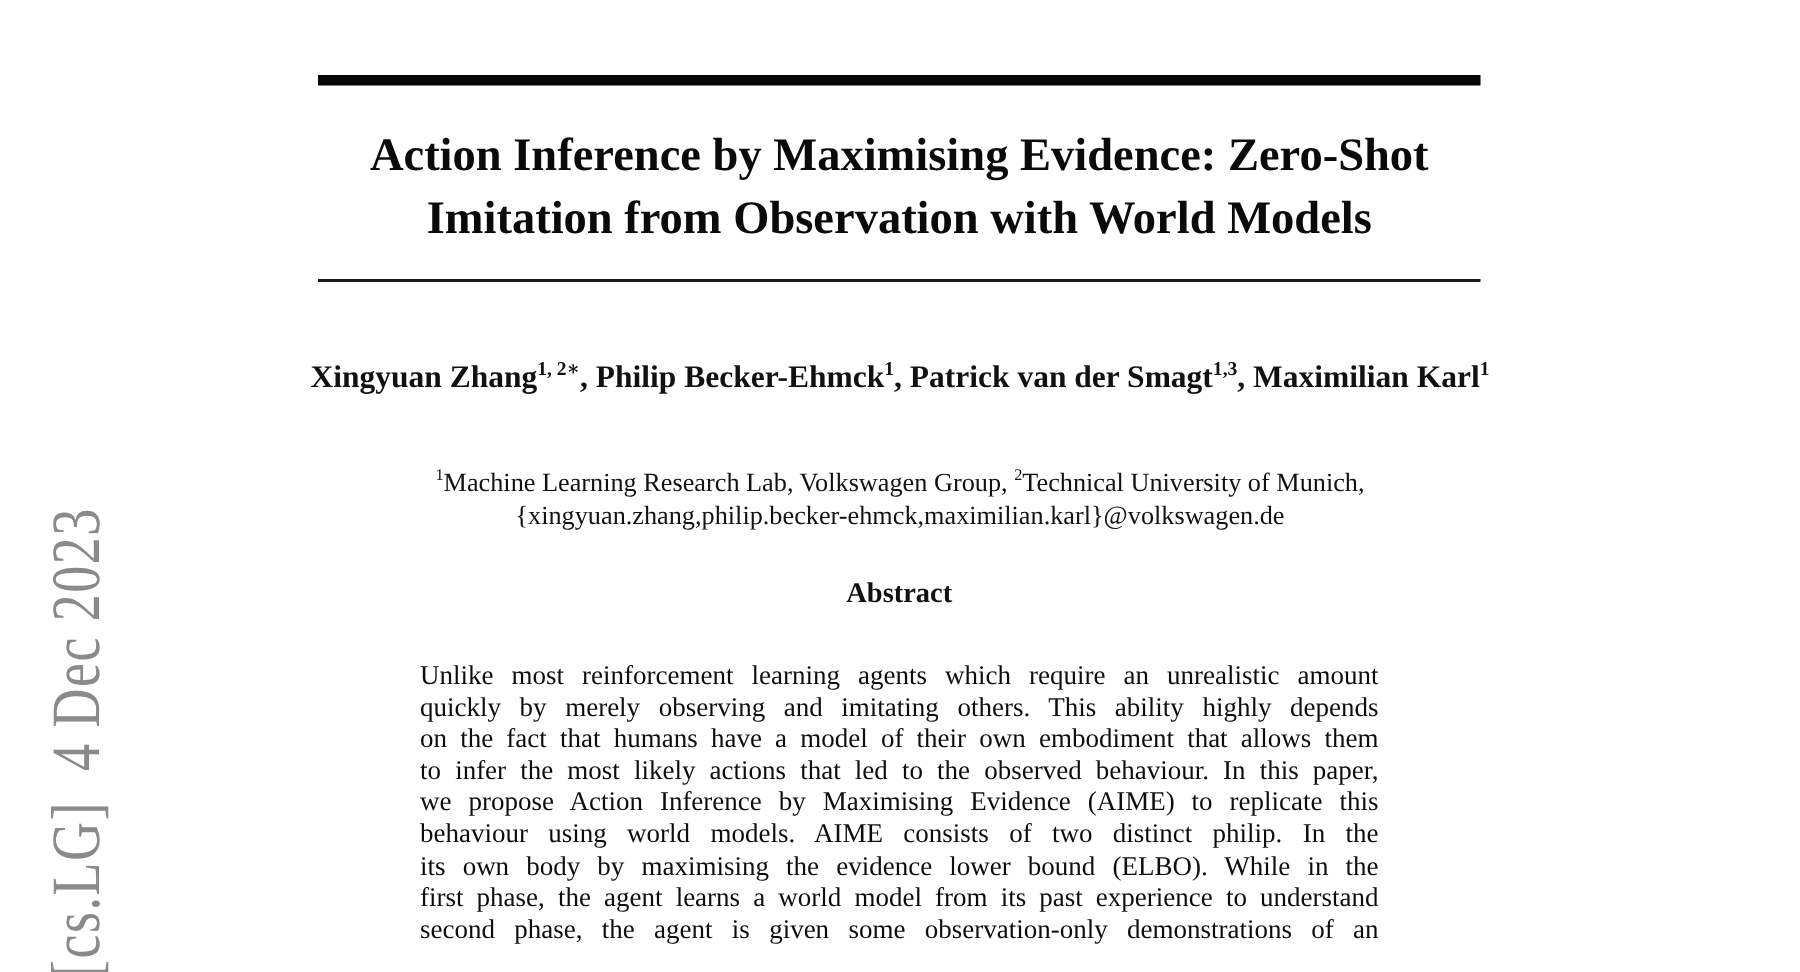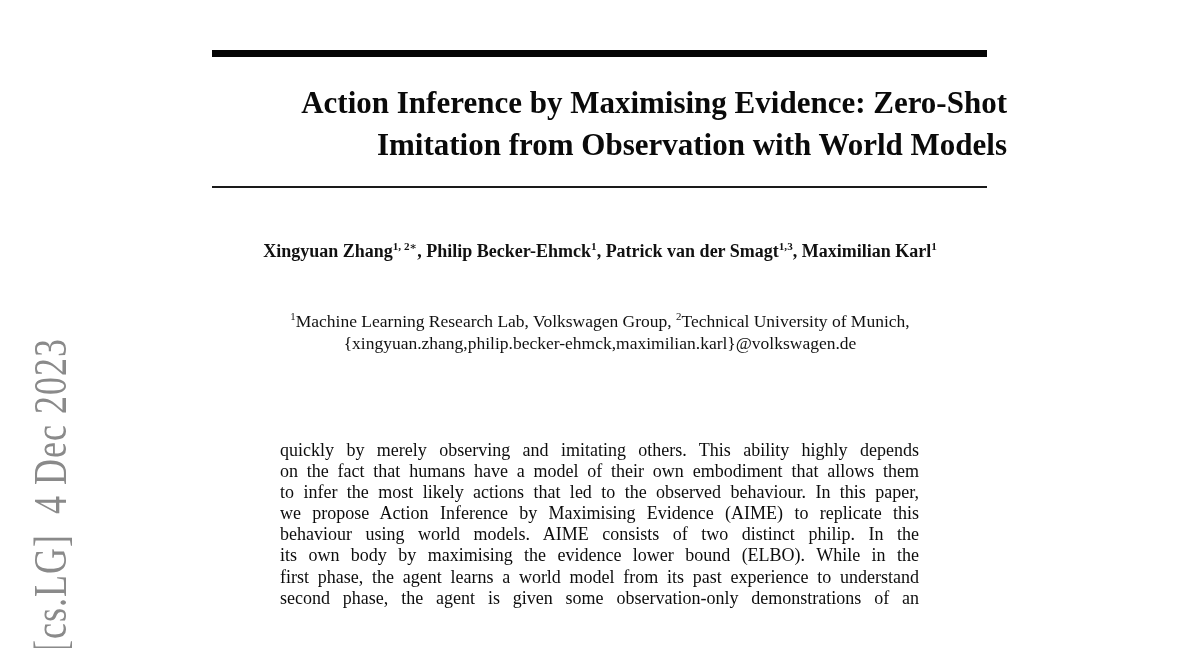--- a/index.html
+++ b/index.html
@@ -40,35 +40,35 @@
     position: absolute;
     left: 212px; top: 186px;
     width: 775px; height: 2px;
     background: #1a1a1a;
   }
 
   .title {
     position: absolute;
     left: 192px; top: 82px;
     width: 815px;
-    text-align: right;
+    text-align: center;
     font-weight: bold;
     font-size: 31px;
     line-height: 42px;
     color: #0a0a0a;
   }
 
   .author-block {
     position: absolute;
     left: 150px; top: 240px;
     width: 900px;
     text-align: center;
   }
   .authors-line {
-    font-size: 18px;
+    font-size: 21px;
     font-weight: bold;
     line-height: 22px;
     white-space: nowrap;
   }
   .affil-line {
     font-size: 17.5px;
     line-height: 22px;
     white-space: nowrap;
     margin-top: 48px;
   }
@@ -124,22 +124,24 @@
   </h1>
 
   <div class="rule-thin"></div>
 
   <div class="author-block">
     <p class="authors-line"><span>Xingyuan Zhang</span><sup>1, 2∗</sup><span>, </span><span>Philip Becker-Ehmck</span><sup>1</sup><span>, </span><span>Patrick van der Smagt</span><sup>1,3</sup><span>, </span><span>Maximilian Karl</span><sup>1</sup></p>
     <p class="affil-line"><sup>1</sup><span>Machine Learning Research Lab, Volkswagen Group, </span><sup>2</sup><span>Technical University of Munich,</span></p>
     <p class="email-line">{xingyuan.zhang,philip.becker-ehmck,maximilian.karl}@volkswagen.de</p>
   </div>
 
+  <div class="abstract-heading">Abstract</div>
 
   <div class="abstract-body">
+    <div class="abs-line">Unlike most reinforcement learning agents which require an unrealistic amount</div>
     <div class="abs-line">quickly by merely observing and imitating others. This ability highly depends</div>
     <div class="abs-line">on the fact that humans have a model of their own embodiment that allows them</div>
     <div class="abs-line">to infer the most likely actions that led to the observed behaviour. In this paper,</div>
     <div class="abs-line">we propose Action Inference by Maximising Evidence (AIME) to replicate this</div>
     <div class="abs-line">behaviour using world models. AIME consists of two distinct philip. In the</div>
     <div class="abs-line">its own body by maximising the evidence lower bound (ELBO). While in the</div>
     <div class="abs-line">first phase, the agent learns a world model from its past experience to understand</div>
     <div class="abs-line">second phase, the agent is given some observation-only demonstrations of an</div>
   </div>
 

